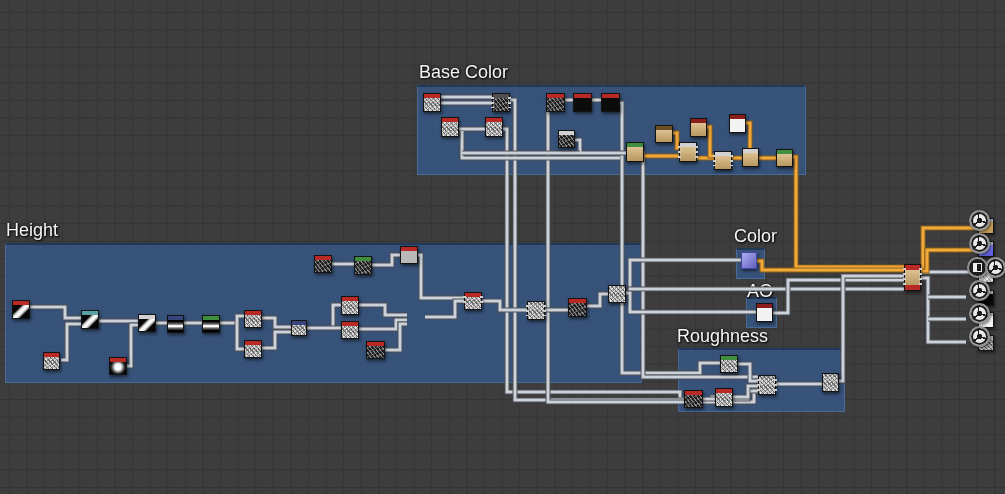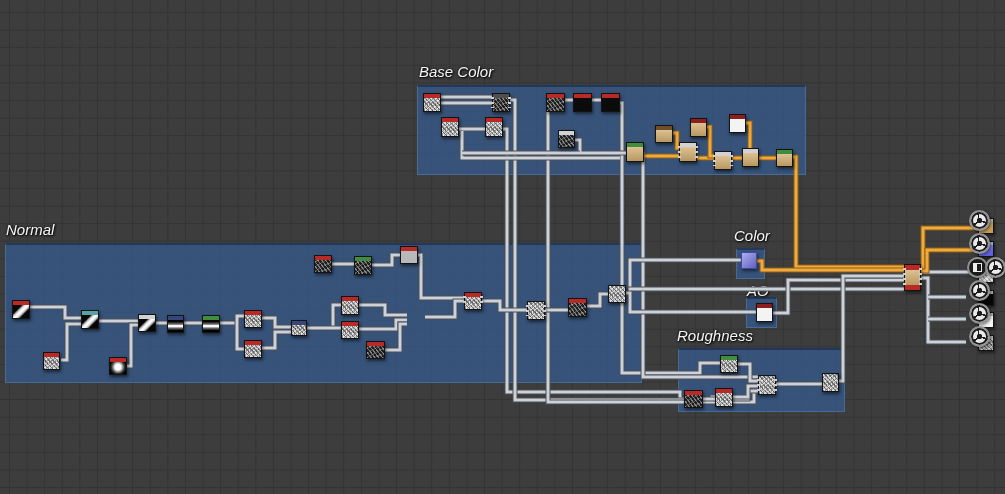--- a/index.html
+++ b/index.html
@@ -1,22 +1,22 @@
 <!DOCTYPE html>
 <html><head>
 <meta charset="utf-8">
 <style>
   html,body{margin:0;padding:0;background:#3d3d3d;font-family:"Liberation Sans",sans-serif;}
   #stage{position:relative;width:1005px;height:494px;overflow:hidden;
     background-color:#3d3d3d;
     background-image:linear-gradient(#343434 1px,transparent 1px),linear-gradient(90deg,#343434 1px,transparent 1px);
     background-size:17.6px 17.6px;background-position:9px 12px;}
   .frame{position:absolute;border:1px solid rgba(95,135,185,.45);border-top:2px solid rgba(25,45,75,.7);box-sizing:border-box;}
-  .frame-label{position:absolute;color:#f5f5f5;font-size:15px;line-height:20px;white-space:nowrap;
-    text-shadow:1px 1px 2px rgba(0,0,0,.95),0 0 3px rgba(0,0,0,.7);font-style:italic;}
+  .frame-label{position:absolute;color:#f5f5f5;font-size:18px;line-height:20px;white-space:nowrap;
+    text-shadow:1px 1px 2px rgba(0,0,0,.95),0 0 3px rgba(0,0,0,.7);}
   #wires{position:absolute;left:0;top:0;}
   .node{position:absolute;box-sizing:border-box;border:1px solid #131313;background:#222;
     box-shadow:1px 2px 3px rgba(0,0,0,.55);}
   .hdr{position:absolute;left:0;top:0;right:0;height:4px;}
   .ftr{position:absolute;left:0;bottom:0;right:0;height:5px;}
   .nbody{position:absolute;left:0;right:0;bottom:0;top:4px;}
   .nbody.full{top:0;}
   .pinsL,.pinsR{position:absolute;top:3px;bottom:3px;width:3px;
     background:repeating-linear-gradient(180deg,#cfcfcf 0 2px,transparent 2px 5px);}
   .pinsL{left:-2px;} .pinsR{right:-2px;}
@@ -61,21 +61,21 @@
      repeating-linear-gradient(48deg,rgba(20,20,20,.5) 0 1px,transparent 1px 3px),
      repeating-linear-gradient(-33deg,rgba(245,245,245,.5) 0 1px,transparent 1px 3px);}
 </style>
 </head>
 <body>
 
 <div id="stage">
     <div class="frame" style="left: 417px; top: 85px; width: 389px; height: 90px; background: rgba(54, 88, 136, 0.82);"></div>
     <div class="frame-label" style="left: 419px; top: 62px;">Base Color</div>
     <div class="frame" style="left: 5px; top: 243px; width: 637px; height: 140px; background: rgba(54, 88, 136, 0.82);"></div>
-    <div class="frame-label" style="left: 6px; top: 220px;">Normal</div>
+    <div class="frame-label" style="left: 6px; top: 220px;">Height</div>
     <div class="frame" style="left: 736px; top: 248px; width: 29px; height: 31px; background: rgba(54, 88, 136, 0.82);"></div>
     <div class="frame-label" style="left: 734px; top: 226px;">Color</div>
     <div class="frame" style="left: 746px; top: 297px; width: 31px; height: 31px; background: rgba(54, 88, 136, 0.82);"></div>
     <div class="frame-label" style="left: 747px; top: 281px;">AO</div>
     <div class="frame" style="left: 678px; top: 348px; width: 167px; height: 64px; background: rgba(54, 88, 136, 0.82);"></div>
     <div class="frame-label" style="left: 677px; top: 326px;">Roughness</div>
     <svg id="wires" width="1005" height="494">
       <polyline points="441,97 492,97" fill="none" stroke="#4c4f53" stroke-width="5"></polyline>
       <polyline points="441,97 492,97" fill="none" stroke="#ccd2d9" stroke-width="3"></polyline>
       <polyline points="441,103 492,103" fill="none" stroke="#4c4f53" stroke-width="5"></polyline>

